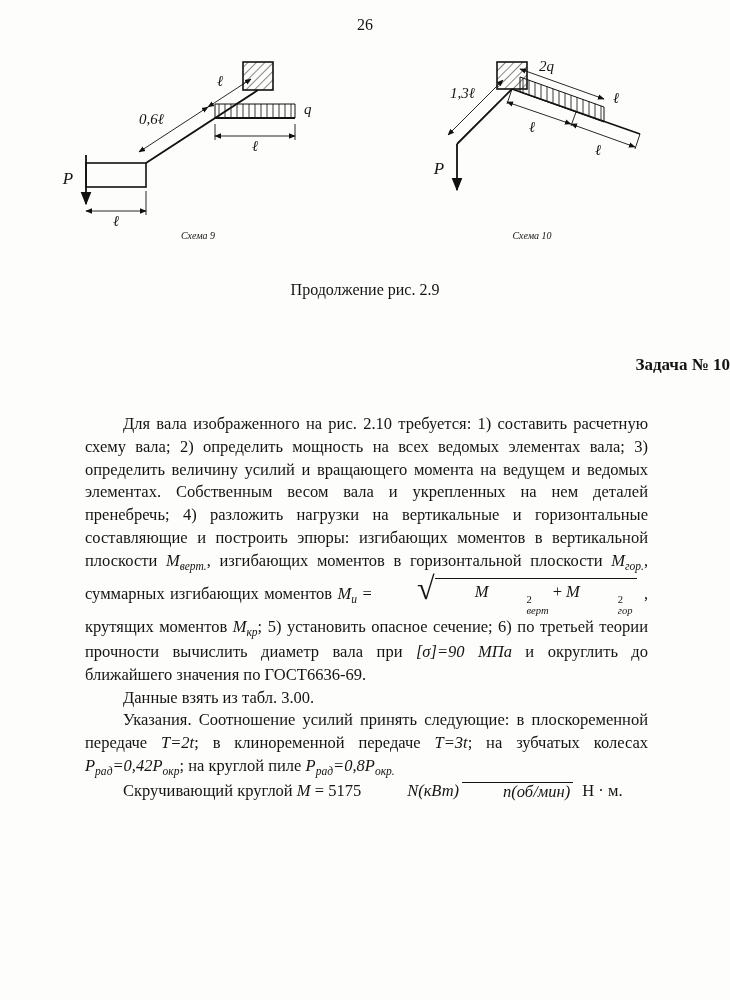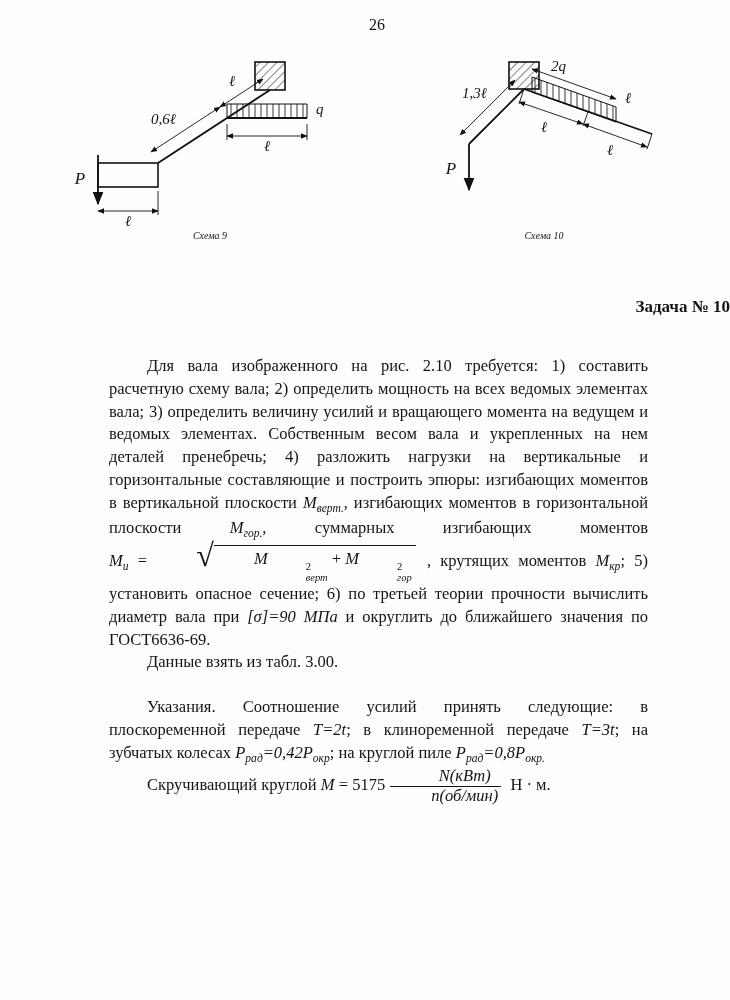--- a/index.html
+++ b/index.html
@@ -3,47 +3,47 @@
 <meta charset="utf-8">
 <style>
   * { box-sizing: border-box; }
   html, body { margin: 0; padding: 0; }
   body {
     width: 730px; height: 1000px;
     background: #fdfdfc;
     font-family: "Liberation Serif", "DejaVu Serif", serif;
     color: #141414;
   }
-  .page { width: 730px; height: 1000px; position: relative; overflow: hidden; padding-left: 24px; }
+  .page { width: 730px; height: 1000px; position: relative; overflow: hidden; }
   .pagenum { text-align: center; padding-top: 16px; font-size: 16px; }
 
   .figrow { margin-top: 24px; display: flex; justify-content: center; gap: 34px; }
   .fig { display: flex; flex-direction: column; align-items: center; }
   .figcap { font-style: italic; font-size: 10px; margin-top: 2px; }
 
   .contcap { text-align: center; margin-top: 40px; font-size: 16px; }
   .title { text-align: right; margin-top: 56px; font-size: 17px; font-weight: bold; }
 
   .bodytext { margin: 38px 82px 0 85px; font-size: 16.5px; line-height: 1.38; text-align: justify; }
   .bodytext p { margin: 0; text-indent: 38px; }
-  p.sp { margin-top: 22px; }
+  p.sp { }
 
   .mi { font-style: italic; }
   sub.ms { font-size: 70%; font-style: italic; }
   .nowrap { white-space: nowrap; }
 
   .supsub { display: inline-flex; flex-direction: column; font-size: 64%; line-height: 1.05;
             vertical-align: -0.55em; font-style: italic; text-align: left; }
   .supsub .t { font-style: normal; }
 
   .sqrt { display: inline-flex; align-items: flex-start; vertical-align: middle; margin: 0 2px; }
   .sqrt .rad { font-size: 195%; line-height: 0.85; font-style: normal; }
   .sqrt .rc { border-top: 1.4px solid #141414; padding: 2px 4px 0 2px; margin-top: 3px; display: inline-block; }
 
-  .frac { display: inline-flex; flex-direction: column; text-align: center; vertical-align: middle;
+  .frac { display: inline-flex; flex-direction: row; text-align: center; vertical-align: middle;
           margin: 0 5px; font-style: italic; line-height: 1.15; }
   .frac .den { border-top: 1.2px solid #141414; padding: 0 3px; }
   .frac .num { padding: 0 3px; }
 
   svg text.dl { font-family: "Liberation Serif", "DejaVu Serif", "DejaVu Sans", serif;
                 font-style: italic; font-size: 15px; fill: #141414; }
   svg text.fp { font-size: 17px; }
 </style>
 </head>
 <body>
@@ -155,20 +155,21 @@
 
         <g>
           <line x1="75" y1="86" x2="75" y2="132" stroke="#111" stroke-width="1.8" marker-end="url(#arr)"></line>
           <text x="57" y="116" text-anchor="middle" class="dl fp">P</text>
         </g>
       </svg>
       <div class="figcap">Схема 10</div>
     </div>
   </div>
 
+  <div class="contcap">Продолжение рис. 2.9</div>
 
   <div class="title">Задача № 10</div>
 
   <div class="bodytext">
 
     <p>
       <span>Для вала изображенного на рис. 2.10 требуется: 1) составить расчетную схему вала; 2) определить мощность на всех ведомых элементах вала; 3) определить величину усилий и вращающего момента на ведущем и ведомых элементах. Собственным весом вала и укрепленных на нем деталей пренебречь; 4) разложить нагрузки на вертикальные и горизонтальные составляющие и построить эпюры: изгибающих моментов в вертикальной плоскости </span><span class="nowrap"><span class="mi">M</span><sub class="ms">верт.</sub></span><span>, изгибающих моментов в горизонтальной плоскости </span><span class="nowrap"><span class="mi">M</span><sub class="ms">гор.</sub></span><span>, суммарных изгибающих моментов </span><span class="nowrap"><span class="mi">M</span><sub class="ms">и</sub><span> = </span><span class="sqrt">
             <span class="rad">√</span>
             <span class="rc"><span class="mi">M</span><span class="supsub">
                 <span class="t">2</span>

